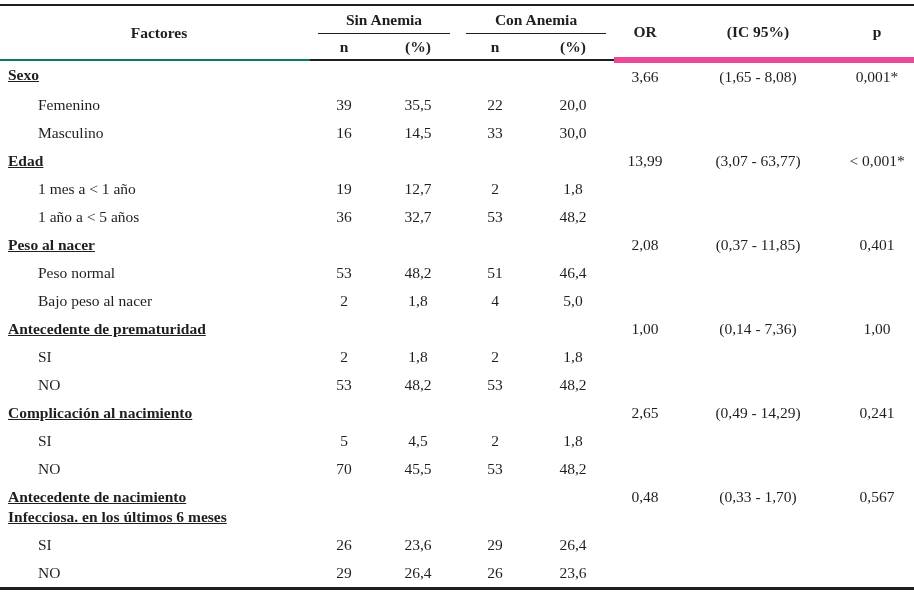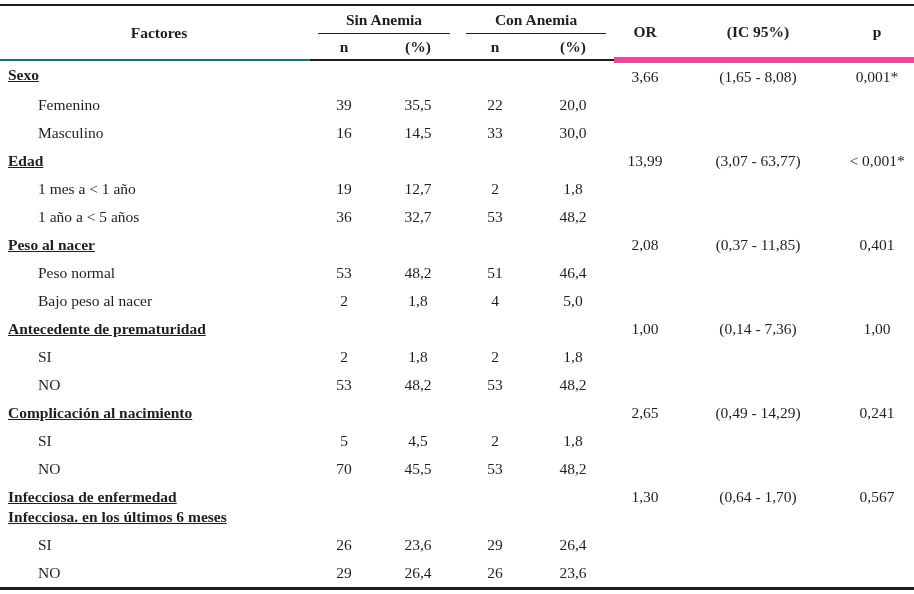--- a/index.html
+++ b/index.html
@@ -267,29 +267,29 @@
         <td>45,5</td>
         <td>53</td>
         <td>48,2</td>
         <td></td>
           <td></td>
           <td></td>
       </tr>
 
       <tr>
         <td class="factor-cell">
-          <div>Infecciosa de enfermedad</div>
+          <div>Antecedente de nacimiento</div>
           <div>Infecciosa. en los últimos 6 meses</div>
         </td>
         <td></td>
           <td></td>
         <td></td>
           <td></td>
-        <td>1,30</td>
-        <td>(0,64 - 1,70)</td>
+        <td>0,48</td>
+        <td>(0,33 - 1,70)</td>
         <td>0,567</td>
       </tr>
       <tr>
         <td class="level-cell">SI</td>
         <td>26</td>
         <td>23,6</td>
         <td>29</td>
         <td>26,4</td>
         <td></td>
           <td></td>

